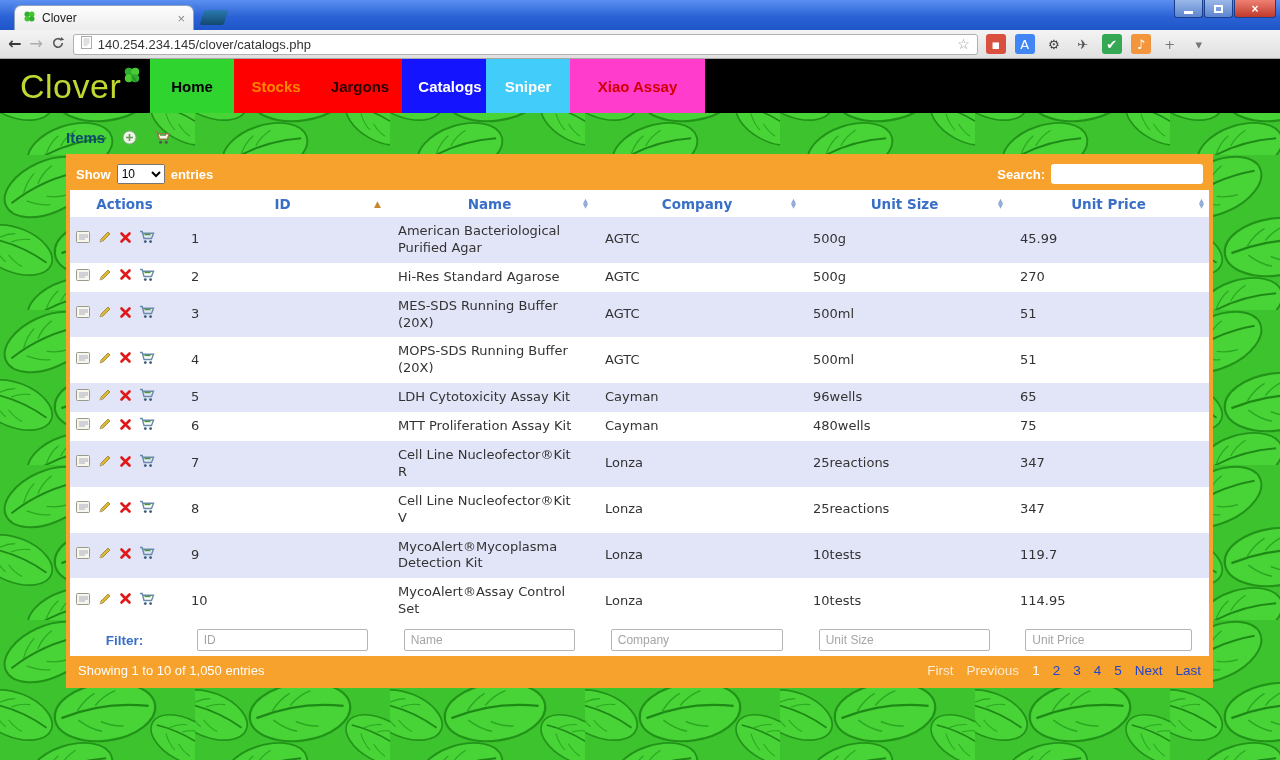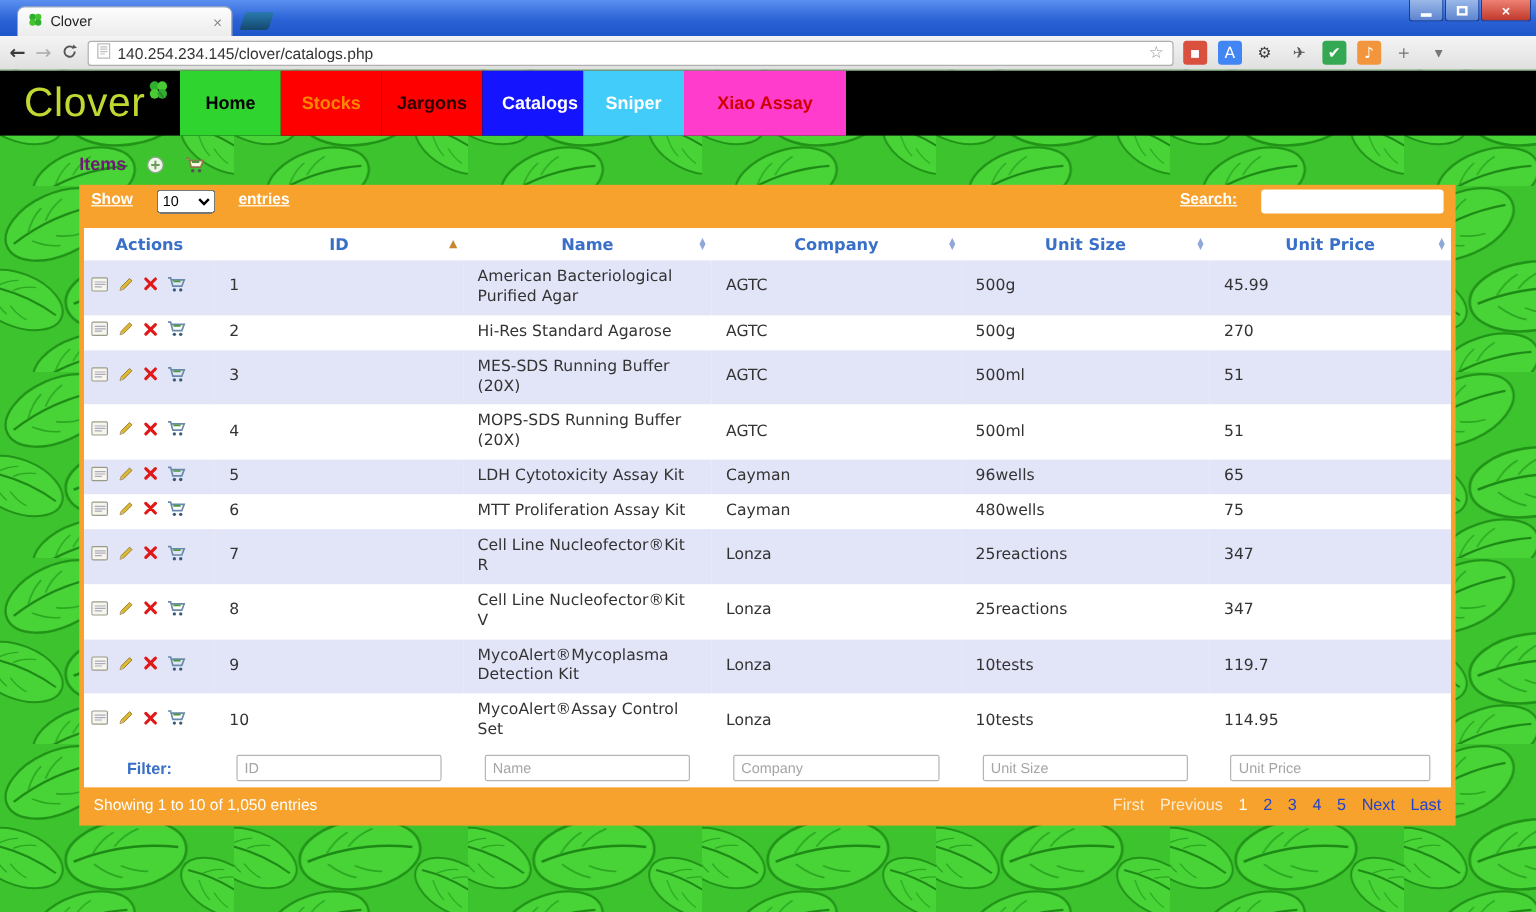--- a/index.html
+++ b/index.html
@@ -43,27 +43,27 @@
   .logo { width: 150px; display: flex; align-items: center; padding-left: 20px; cursor: pointer; }
   .logo-text { color: #c2d832; font-size: 34px; letter-spacing: 0.5px; }
   .logo-clover { margin: -18px 0 0 2px; }
   .site-nav { display: flex; }
   .navbtn { width: 84px; display: flex; align-items: center; justify-content: center;
             font-weight: bold; font-size: 15px; cursor: pointer; }
   .navbtn:last-child { width: 135px; }
 
   
   .items-bar { margin: 16px 0 8px 66px; display: flex; align-items: center; gap: 17px;
-               font-size: 15px; font-weight: 600; color: #701a75; }
+               font-size: 15px; font-weight: 600; color: #0c4a6e; }
   .items-bar .icon { display: inline-flex; cursor: pointer; }
 
   
   .panel { width: 1147px; margin-left: 66px; background: #f6a22c; padding: 4px; }
-  .panel-top { height: 32px; display: flex; padding: 0 6px; gap: 20px;
-               color: #fff; font-weight: bold; font-size: 13px; text-decoration: underline; }
+  .panel-top { height: 32px; display: flex; align-items: center; padding: 0 6px; gap: 6px;
+               color: #fff; font-weight: bold; font-size: 13px; }
   .panel-top select { width: 48px; height: 20px; font-size: 12px; }
   .flex-sp { flex: 1; }
   .search-input { width: 152px; height: 20px; border: none; border-radius: 3px; padding: 0 6px; font-size: 12px; }
 
   table { width: 100%; border-collapse: collapse; table-layout: fixed; background: #fff;
           font-family: "DejaVu Sans", sans-serif; font-size: 13px; color: #333; }
   col.c1 { width: 109px; } col.c2 { width: 207px; } col.c3 { width: 207px; }
   col.c4 { width: 208px; } col.c5 { width: 207px; }
   thead th { position: relative; height: 27px; background: #fff; color: #3a6fc8;
              font-size: 13.5px; font-weight: bold; text-align: center; cursor: pointer; }

